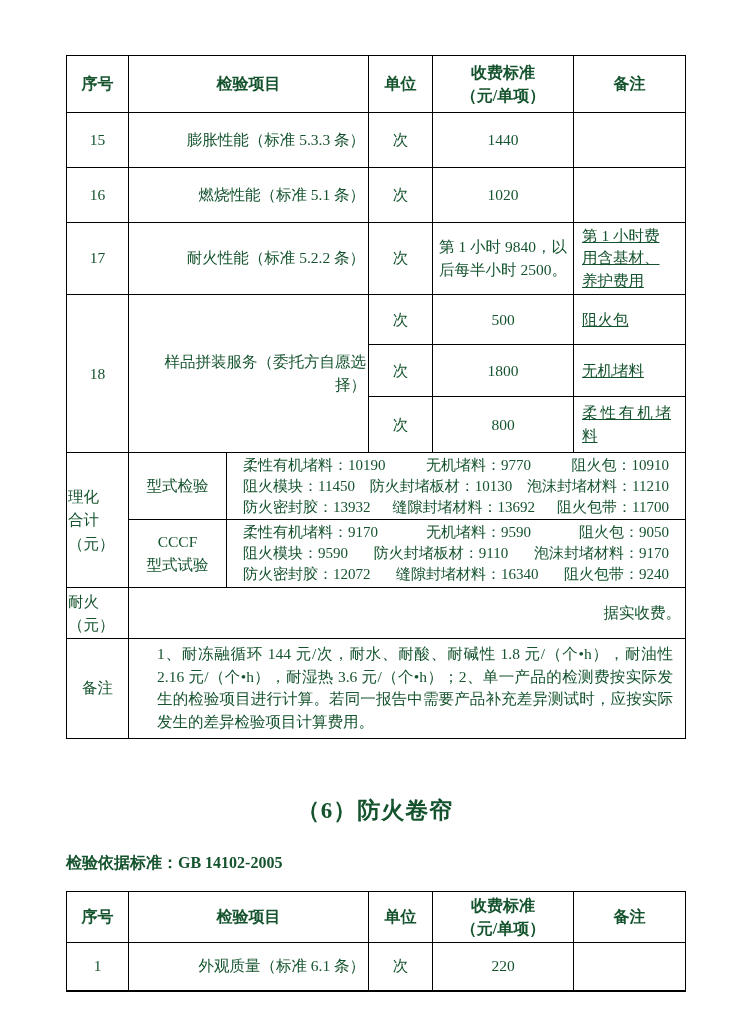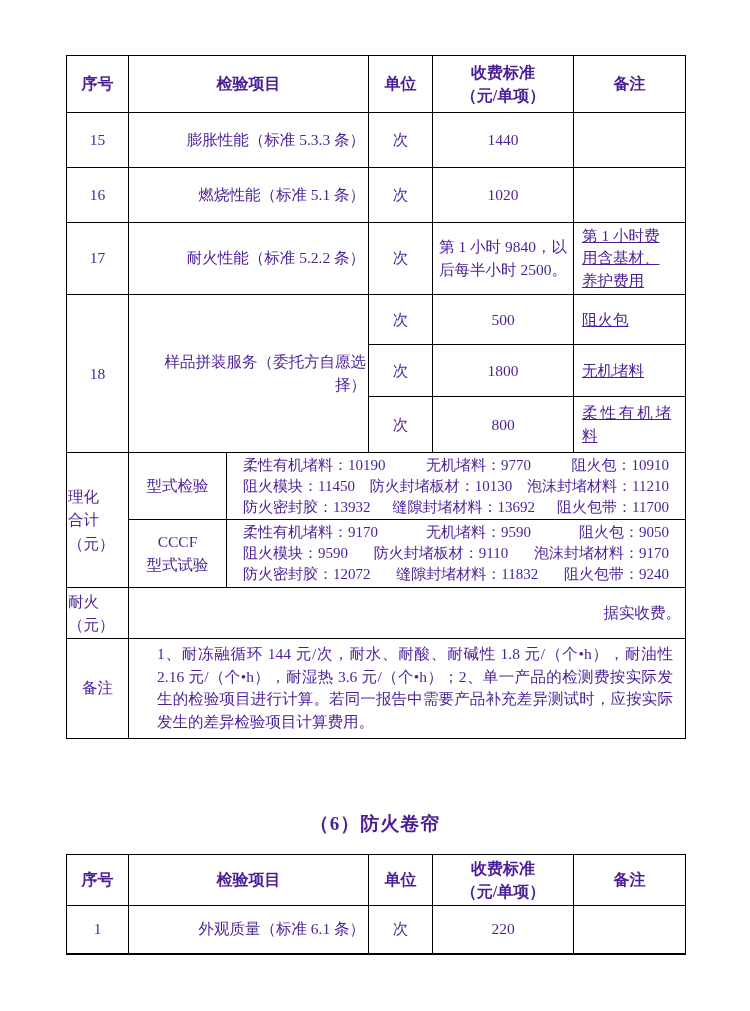--- a/index.html
+++ b/index.html
@@ -2,21 +2,21 @@
 <html><head>
 <meta charset="utf-8">
 <style>
   * { box-sizing: border-box; }
   html, body { margin: 0; padding: 0; background: #ffffff; }
   .page {
     position: relative;
     width: 750px;
     height: 1011px;
     background: #ffffff;
-    color: #4c1d95;
+    color: #14532d;
     font-family: "Liberation Serif", "DejaVu Serif", serif;
     overflow: hidden;
   }
   table {
     border-collapse: collapse;
     table-layout: fixed;
     width: 619px;
   }
   td, th {
     border: 1.5px solid #000000;
@@ -32,21 +32,21 @@
   .l { text-align: right; padding-left: 10px; }
   .item-cell { text-align: right; padding-left: 10px; padding-right: 3px; }
   .remark-cell { text-align: left; padding-left: 8px; padding-right: 14px; text-decoration: underline; }
   .remark-justify { text-align: justify; }
   .fee-wrap-cell { text-align: left; padding: 2px 6px; }
   .vlabel { text-align: left; padding: 2px 1px; line-height: 1.5; }
   .lihua-content { padding: 2px 16px; }
   .fee-line { display: flex; justify-content: space-between; line-height: 1.38; font-size: 15px; white-space: nowrap; }
   .beizhu-content { text-align: justify; padding: 4px 12px 4px 28px; line-height: 1.46; }
   .table1 { margin: 55px 0 0 66px; }
-  .heading { margin-top: 72px; width: 750px; text-align: center; font-size: 19px; font-weight: bold; letter-spacing: 1px; }
+  .heading { margin-top: 56px; width: 750px; text-align: center; font-size: 23px; font-weight: bold; letter-spacing: 1px; }
   .standard-note { margin: 27px 0 0 66px; font-weight: bold; font-size: 16px; }
   .table2 { margin: 17px 0 0 66px; }
   .table2 { border-bottom: 2.5px solid #000; }
 </style>
 </head>
 <body>
 
 <div class="page">
 
   <table class="table1">
@@ -149,21 +149,21 @@
           <span>无机堵料：9590</span>
           <span>阻火包：9050</span>
         </div>
         <div class="fee-line">
           <span>阻火模块：9590</span>
           <span>防火封堵板材：9110</span>
           <span>泡沫封堵材料：9170</span>
         </div>
         <div class="fee-line">
           <span>防火密封胶：12072</span>
-          <span>缝隙封堵材料：11832</span>
+          <span>缝隙封堵材料：16340</span>
           <span>阻火包带：9240</span>
         </div>
       </td>
     </tr>
 
     <tr style="height:45px">
       <td class="vlabel">
         <div>耐火</div>
         <div>（元）</div>
       </td>
@@ -171,20 +171,21 @@
     </tr>
 
     <tr style="height:87px">
       <td class="c">备注</td>
       <td colspan="5" class="beizhu-content">1、耐冻融循环 144 元/次，耐水、耐酸、耐碱性 1.8 元/（个•h），耐油性 2.16 元/（个•h），耐湿热 3.6 元/（个•h）；2、单一产品的检测费按实际发生的检验项目进行计算。若同一报告中需要产品补充差异测试时，应按实际发生的差异检验项目计算费用。</td>
     </tr>
   </tbody>
     </table>
 
   <div class="heading">（6）防火卷帘</div>
+  <div class="standard-note">检验依据标准：GB 14102-2005</div>
 
   <table class="table2">
     <colgroup>
       <col style="width:62px">
         <col style="width:98px">
         <col style="width:142px">
       <col style="width:64px">
         <col style="width:141px">
         <col style="width:112px">
     </colgroup>

